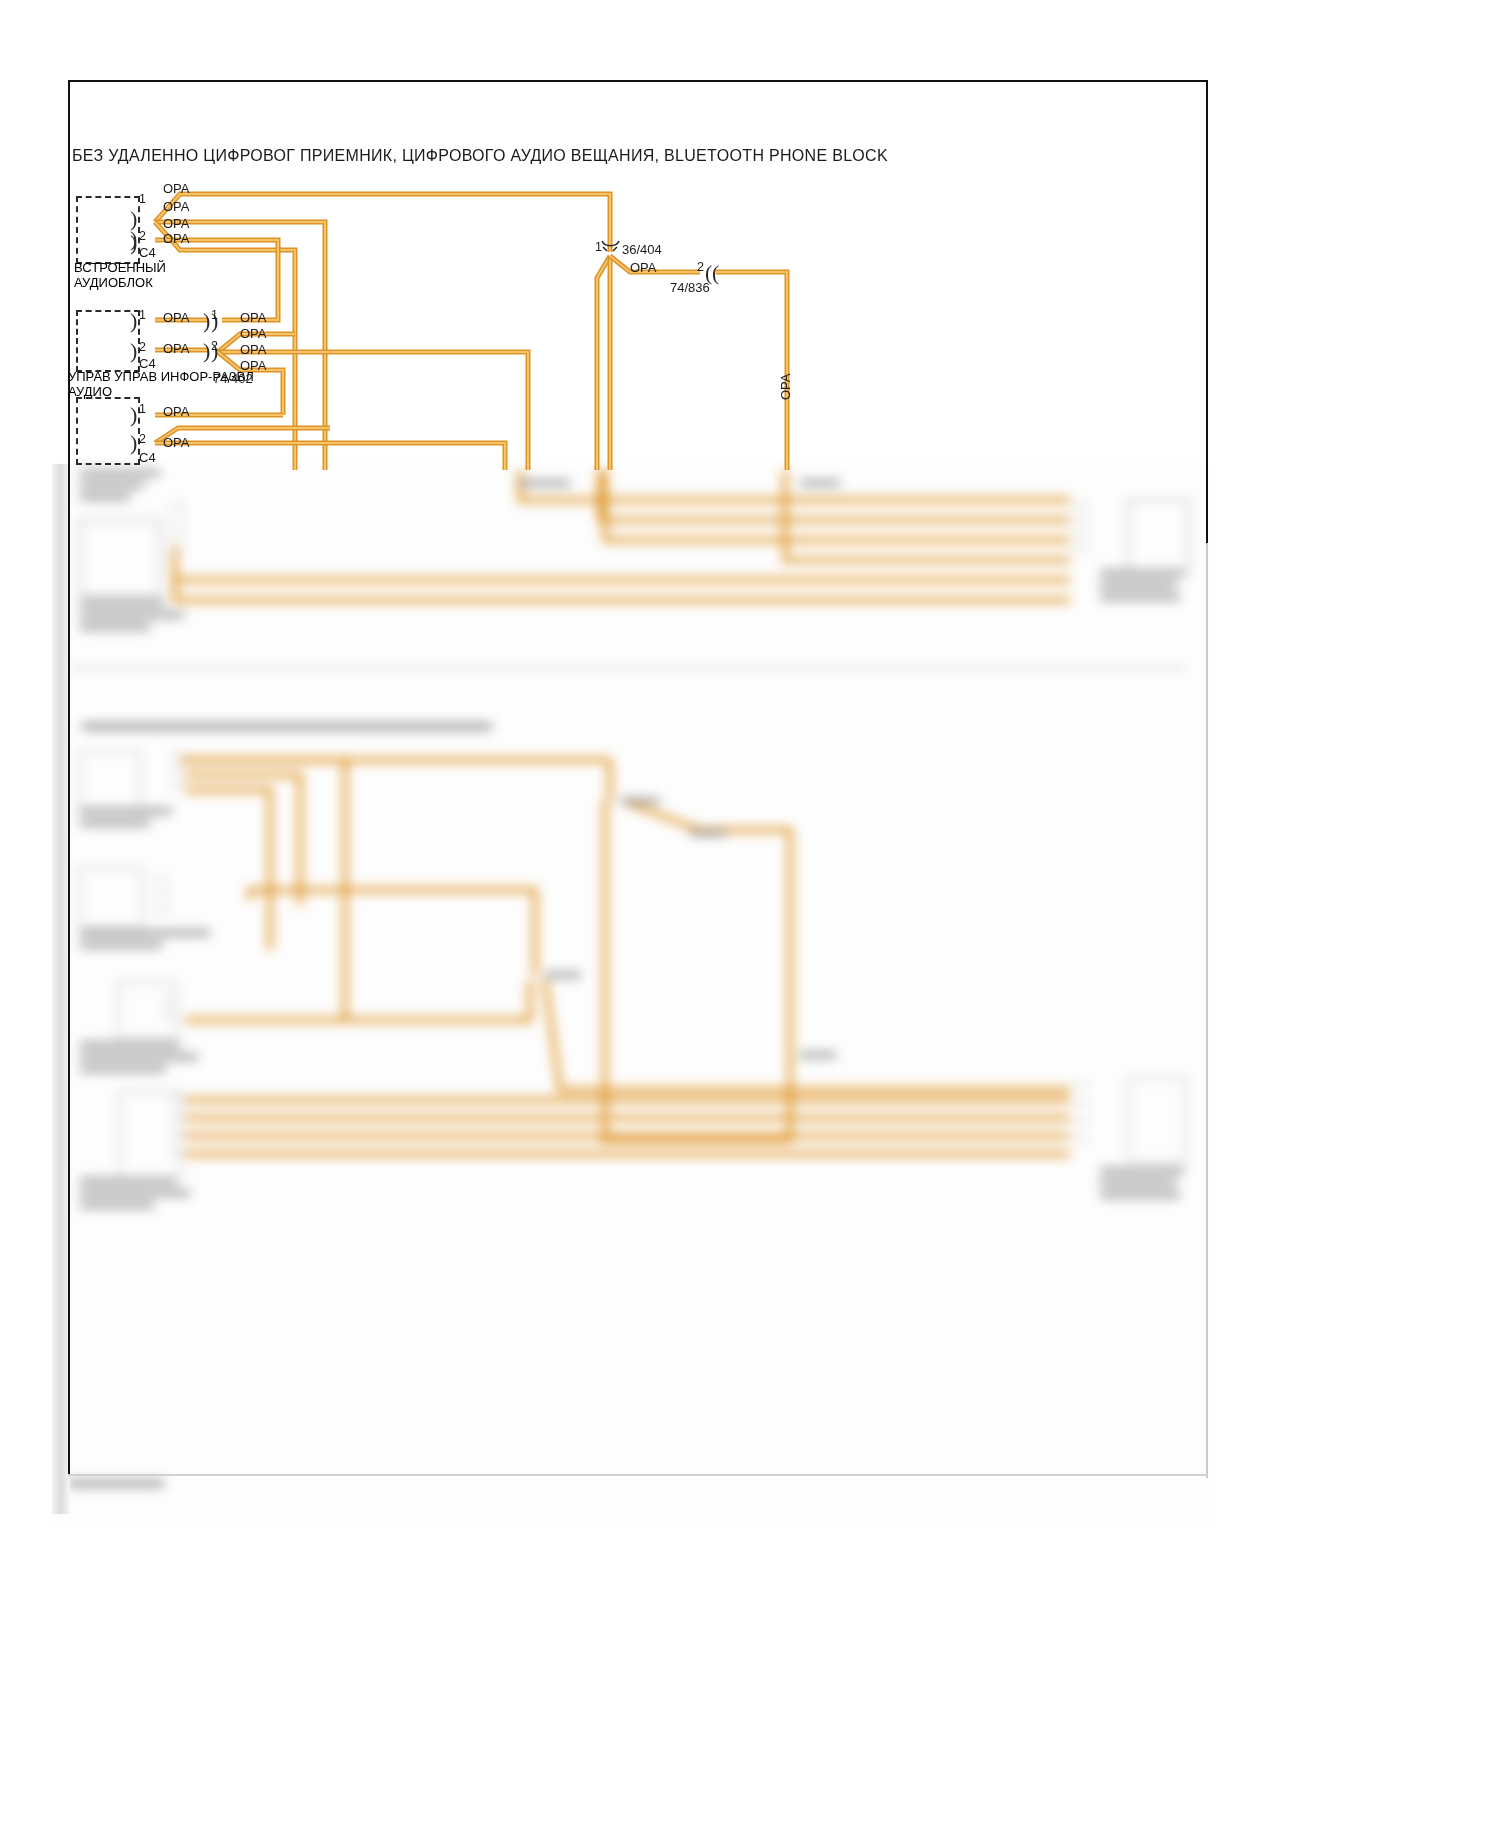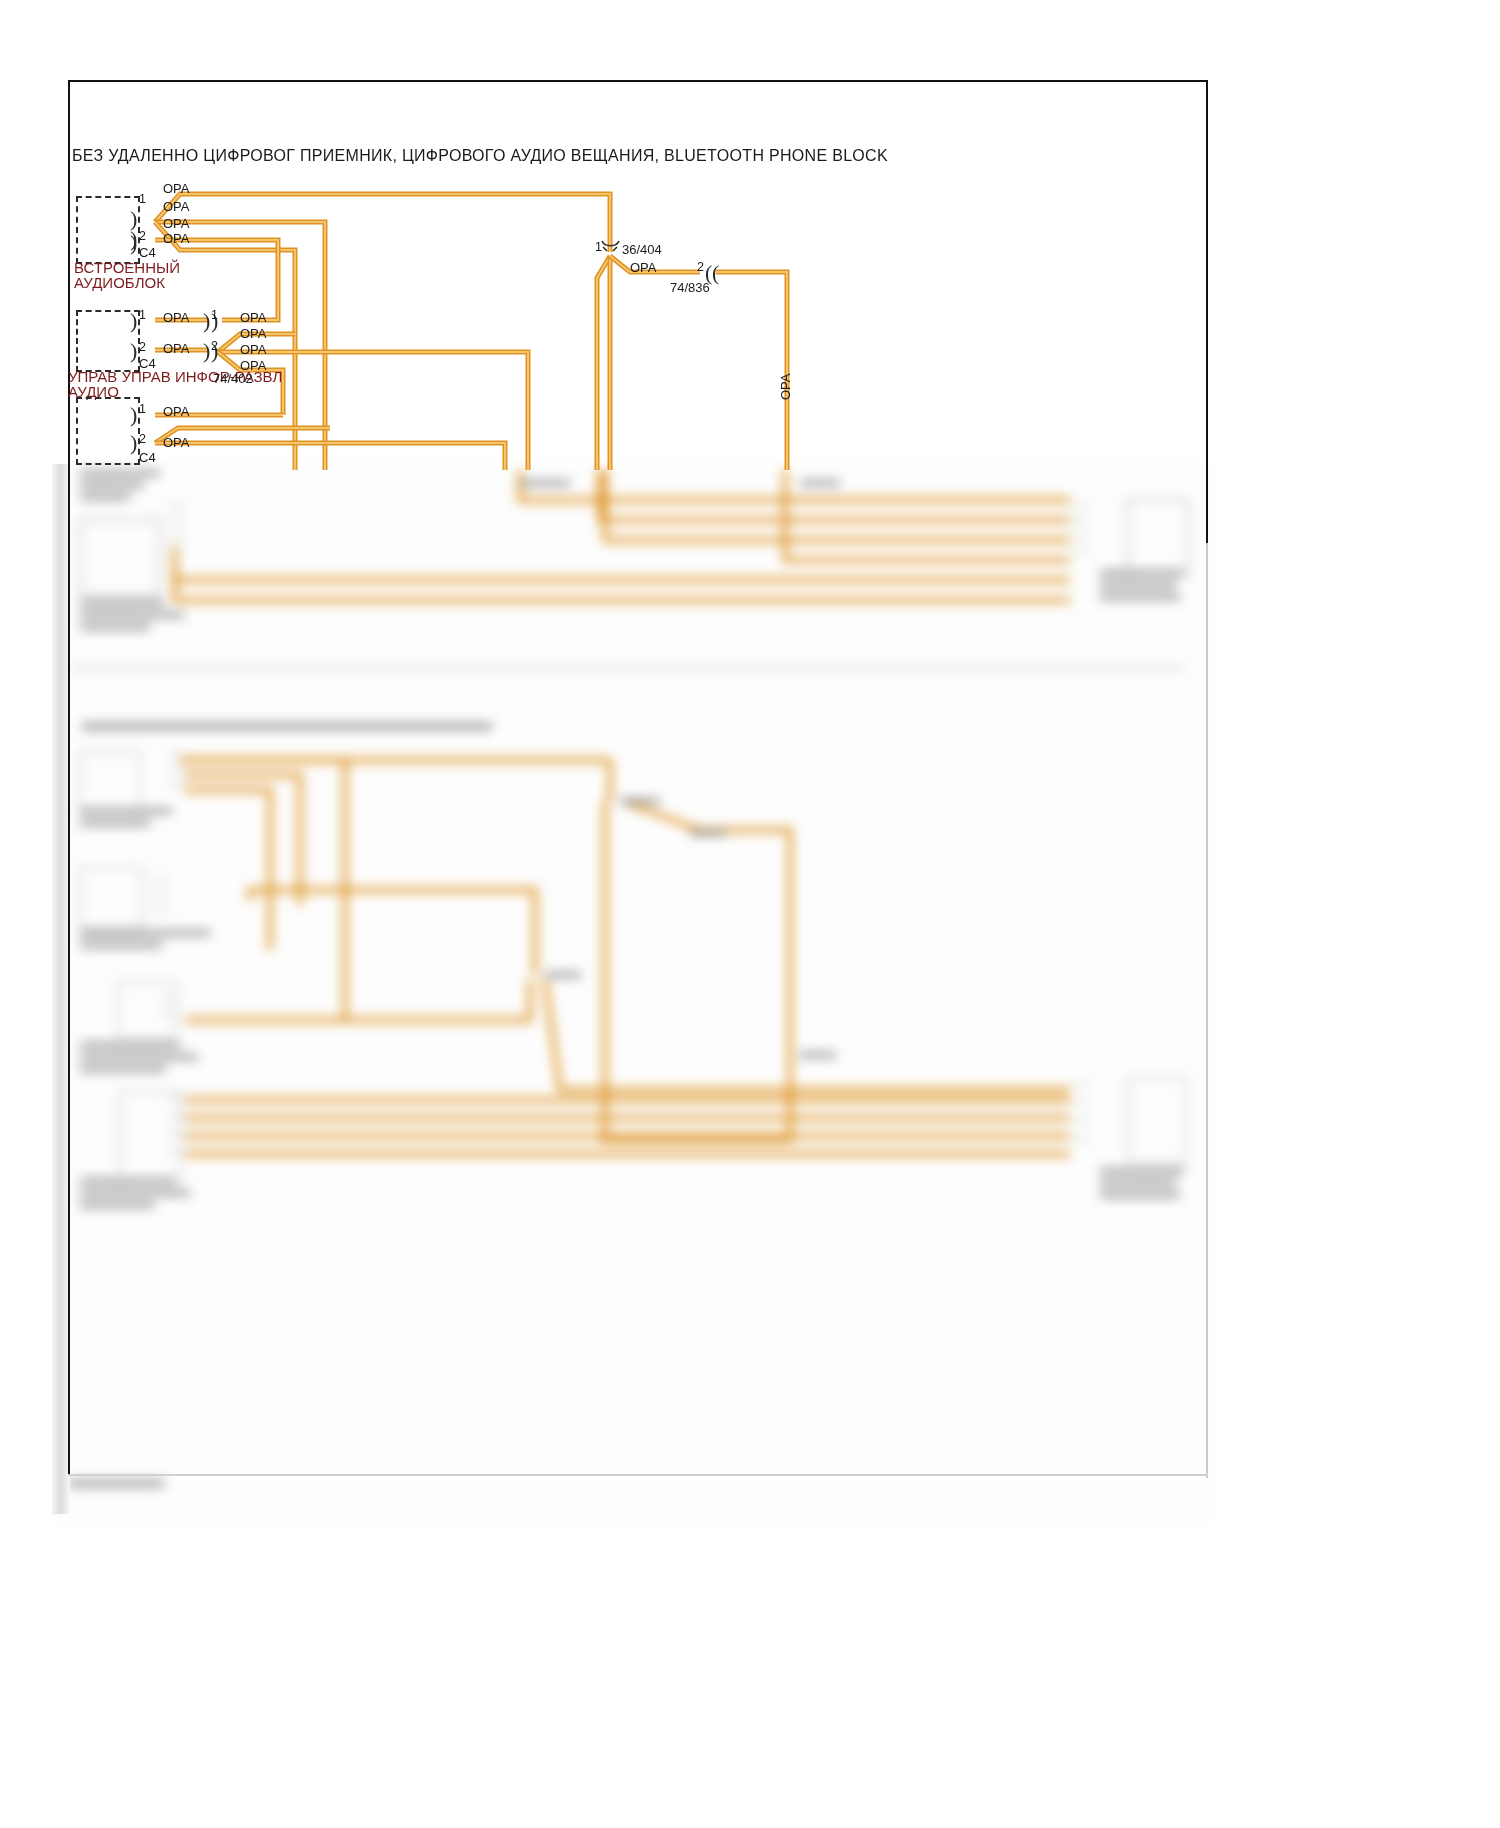--- a/index.html
+++ b/index.html
@@ -42,21 +42,21 @@
     font-family:"Liberation Sans",sans-serif;
   }
   .lbl-sm{
     position:absolute;font-size:13px;color:#1a1a1a;white-space:nowrap;
     font-family:"Liberation Sans",sans-serif;
   }
   .pin{
     position:absolute;font-size:12.5px;color:#1a1a1a;white-space:nowrap;
   }
   .devname{
-    position:absolute;font-size:15px;color:#7f1d1d;line-height:15px;white-space:nowrap;
+    position:absolute;font-size:13px;color:#000000;line-height:15px;white-space:nowrap;
   }
   .vert{
     position:absolute;font-size:13px;color:#1a1a1a;white-space:nowrap;
     transform:rotate(-90deg);transform-origin:left top;
   }
 
   
   .devbox{
     position:absolute;border:2px dashed #2b2b2b;background:transparent;
   }

